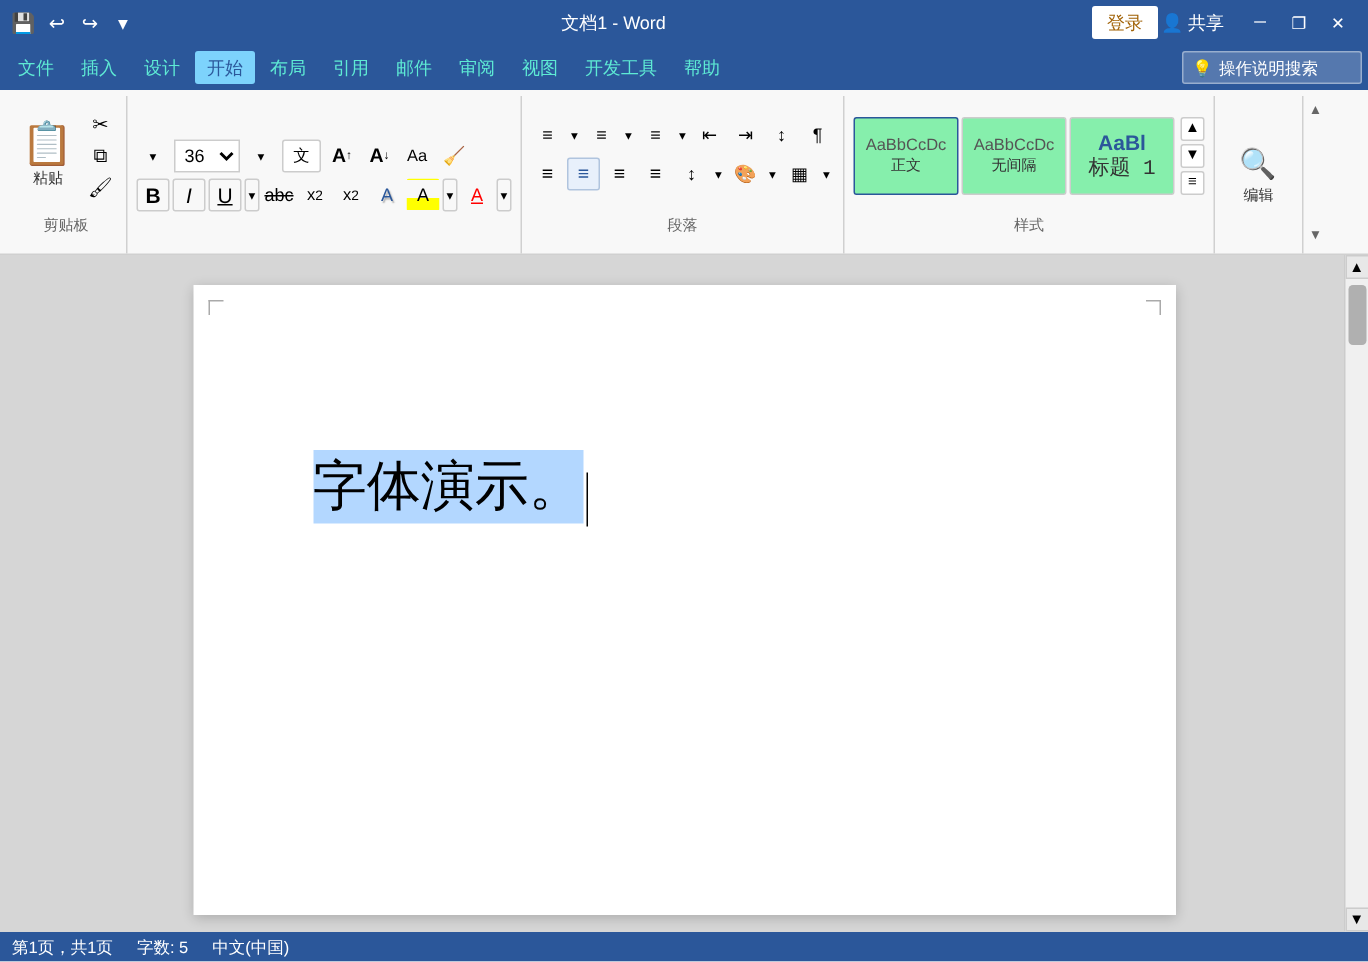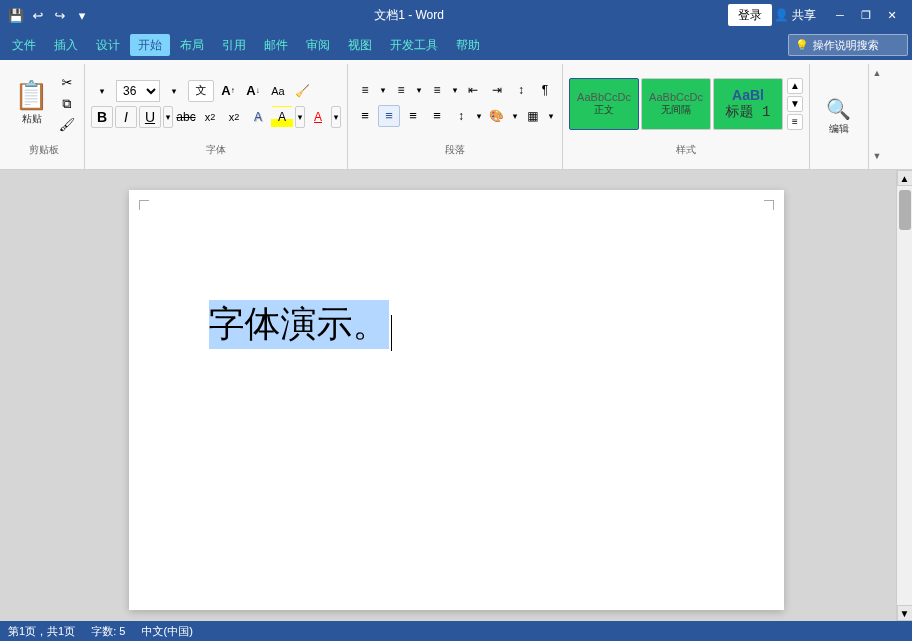--- a/index.html
+++ b/index.html
@@ -50,21 +50,21 @@
       border-radius: 2px;
       height: 22px;
       padding: 0 6px;
       color: white;
       font-size: 11px;
       width: 120px;
       gap: 4px;
     }
     .login-btn {
       background: white;
-      color: #000000;
+      color: #a16207;
       border: none;
       padding: 2px 10px;
       font-size: 12px;
       cursor: pointer;
       border-radius: 2px;
       height: 22px;
     }
     .share-btn {
       display: flex; align-items: center; gap: 3px;
       color: white; font-size: 12px; cursor: pointer;
@@ -130,21 +130,21 @@
       background: white; cursor: pointer;
     }
     .icon-btn { width: 22px; height: 22px; display: flex; align-items: center; justify-content: center; font-size: 12px; cursor: pointer; border: 1px solid transparent; border-radius: 2px; }
     .font-format-row { display: flex; align-items: center; gap: 2px; }
 
     
     .para-row { display: flex; align-items: center; gap: 2px; margin-bottom: 2px; }
     .style-item {
       width: 70px; height: 52px; border: 1px solid #ccc; border-radius: 2px;
       display: flex; flex-direction: column; align-items: center; justify-content: center;
-      cursor: pointer; background: #22c55e; padding: 2px;
+      cursor: pointer; background: #86efac; padding: 2px;
     }
     .style-item.active { border-color: #2b579a; }
     .style-scroll { display: flex; flex-direction: column; gap: 2px; margin-left: 2px; }
     .style-scroll-btn { width: 16px; height: 16px; display: flex; align-items: center; justify-content: center; font-size: 10px; cursor: pointer; border: 1px solid #ccc; background: white; border-radius: 2px; }
     .editing-btn { width: 46px; height: 30px; display: flex; flex-direction: column; align-items: center; justify-content: center; cursor: pointer; border: 1px solid transparent; border-radius: 2px; font-size: 10px; gap: 1px; }
 
     
     #doc-area {
       background: #d6d6d6;
       flex: 1;
@@ -312,21 +312,20 @@
           <div class="icon-btn" style="font-size:12px; background: linear-gradient(to bottom, transparent 60%, yellow 60%);">A</div>
           <div style="display:flex;align-items:center;gap:0;">
             <div class="icon-btn" style="font-size:9px; width:10px; border:1px solid #ccc;">▾</div>
           </div>
           <div class="icon-btn" style="font-size:12px; color:red; text-decoration: underline; text-decoration-color:red;">A</div>
           <div style="display:flex;align-items:center;">
             <div class="icon-btn" style="font-size:9px; width:10px; border:1px solid #ccc;">▾</div>
           </div>
         </div>
       </div>
-      <div class="ribbon-group-label">字体</div>
     </div>
 
     <div class="ribbon-group" style="min-width:160px;">
       <div class="ribbon-group-content" style="flex-direction:column; align-items:flex-start; gap:2px; justify-content:center;">
         <div class="para-row">
           <div class="icon-btn">≡</div>
           <div class="icon-btn" style="font-size:9px;width:10px;">▾</div>
           <div class="icon-btn">≡</div>
           <div class="icon-btn" style="font-size:9px;width:10px;">▾</div>
           <div class="icon-btn">≡</div>

